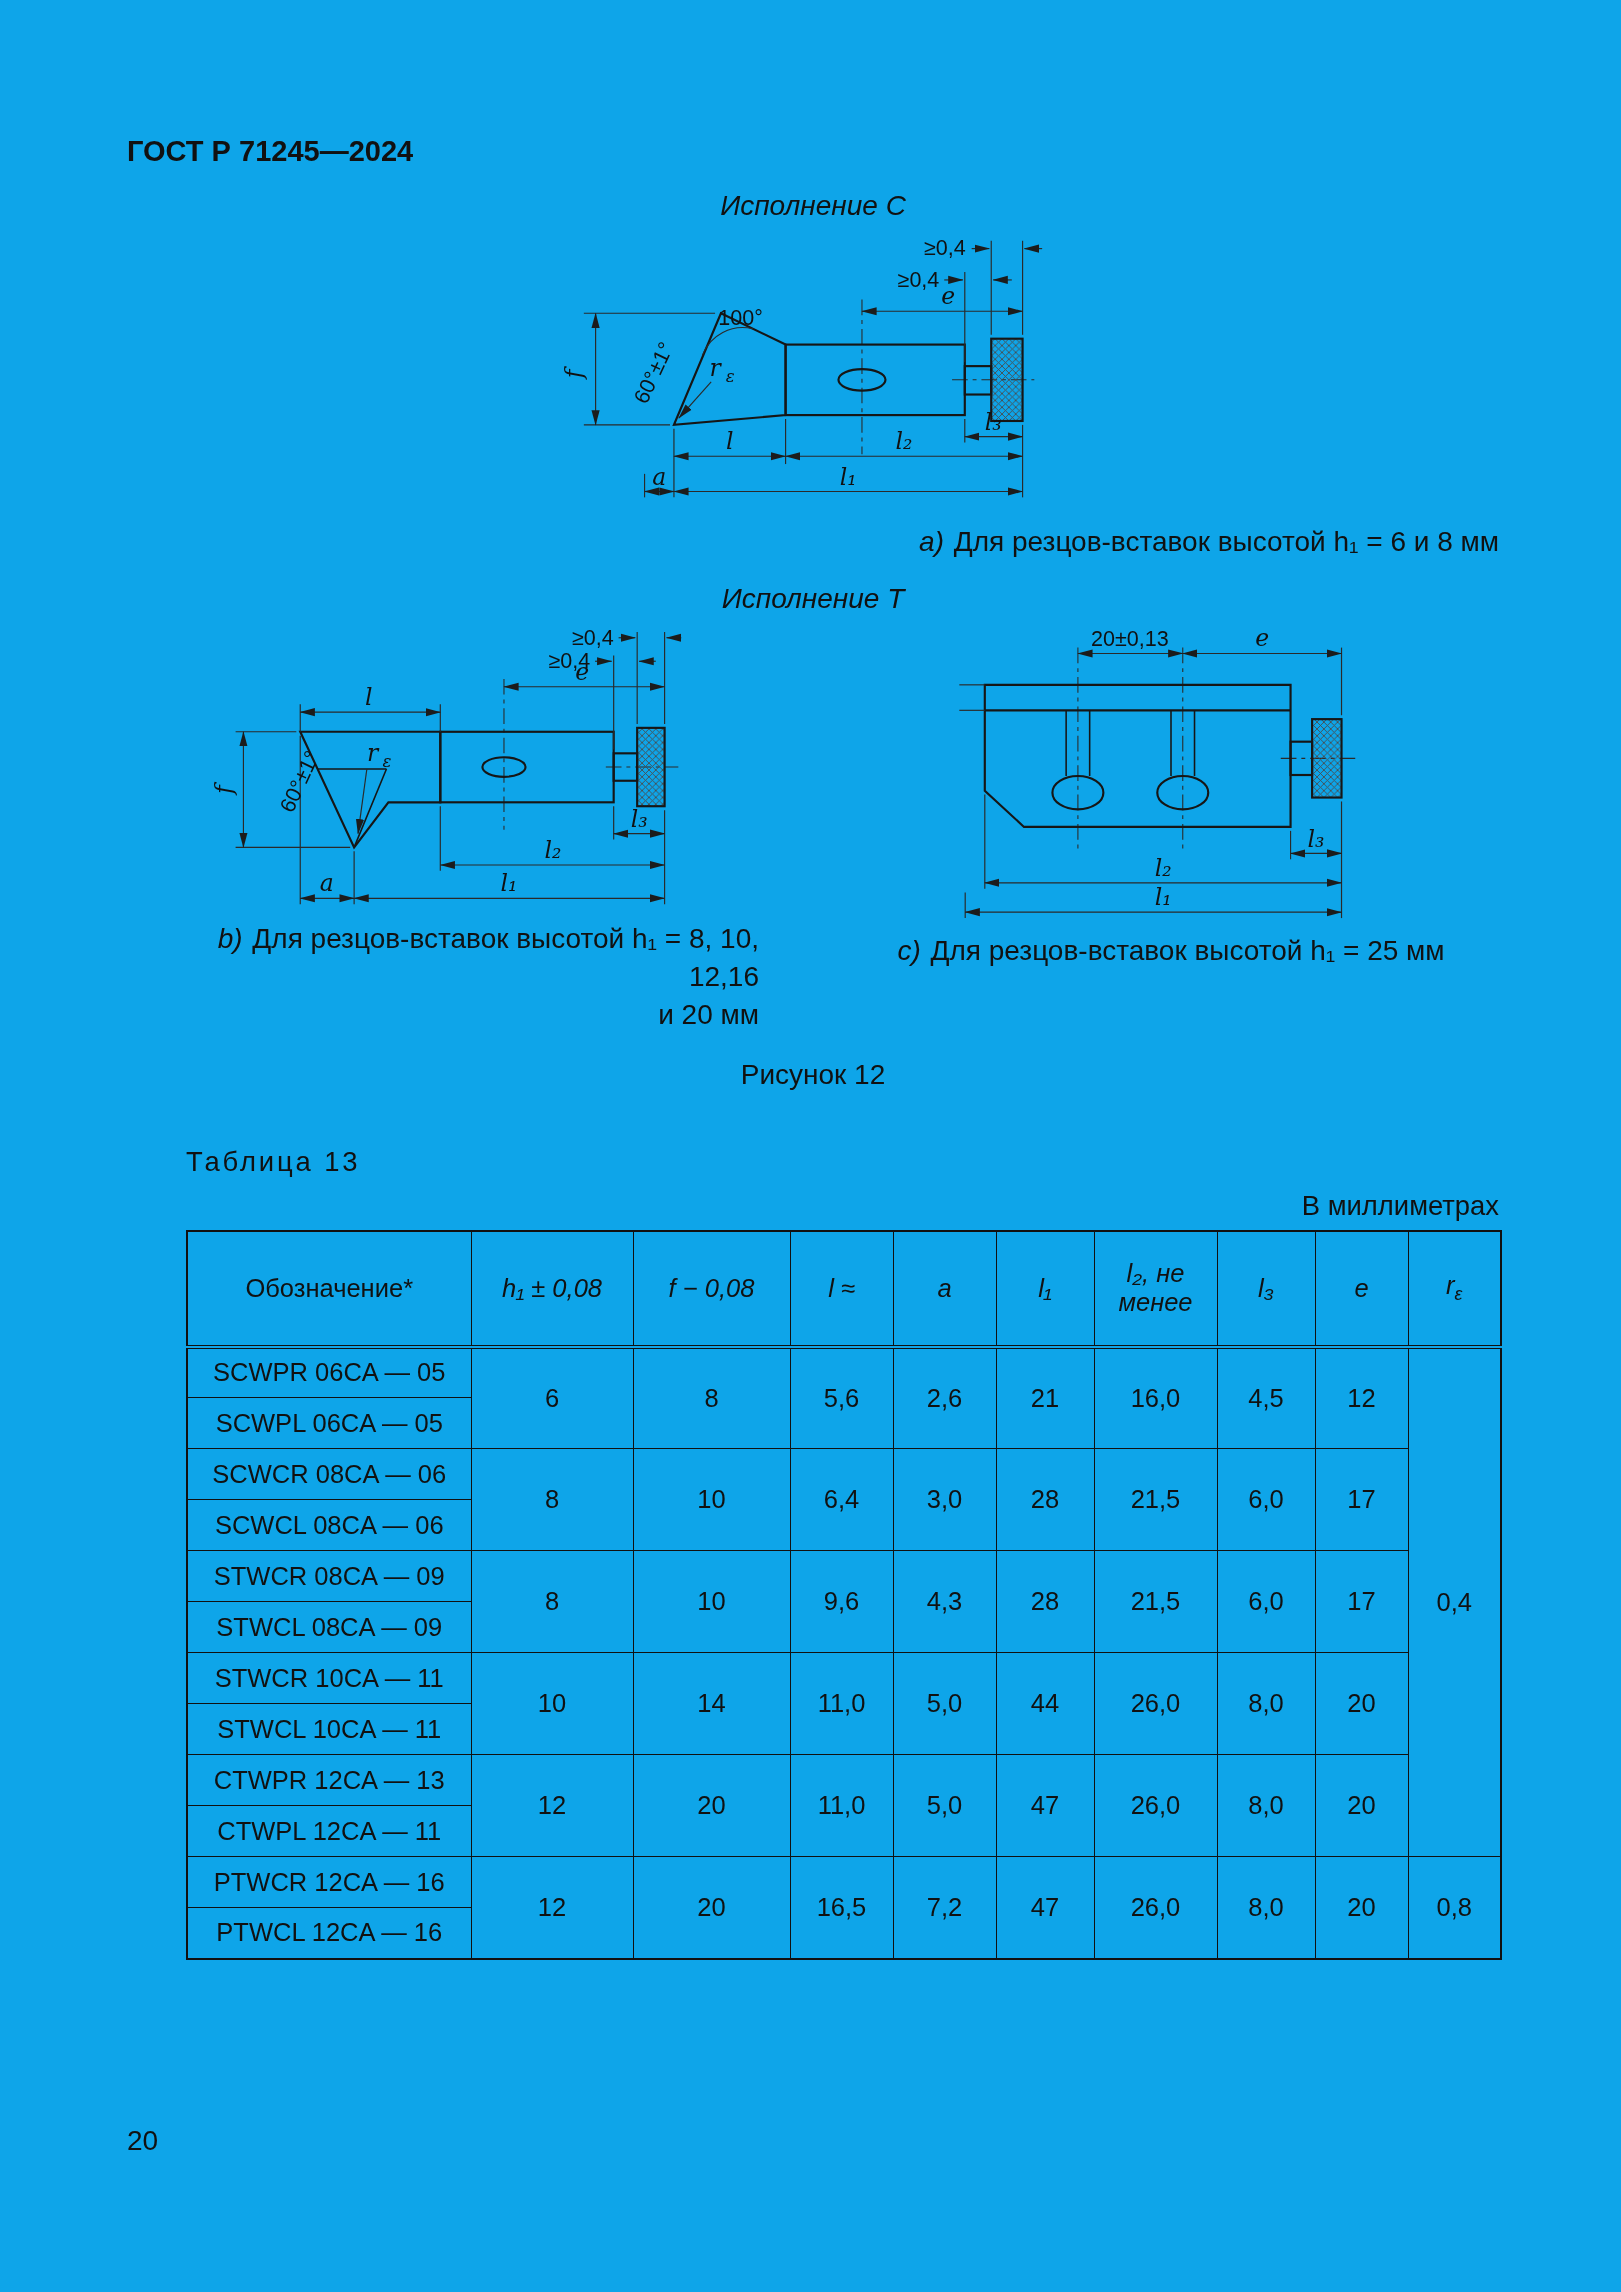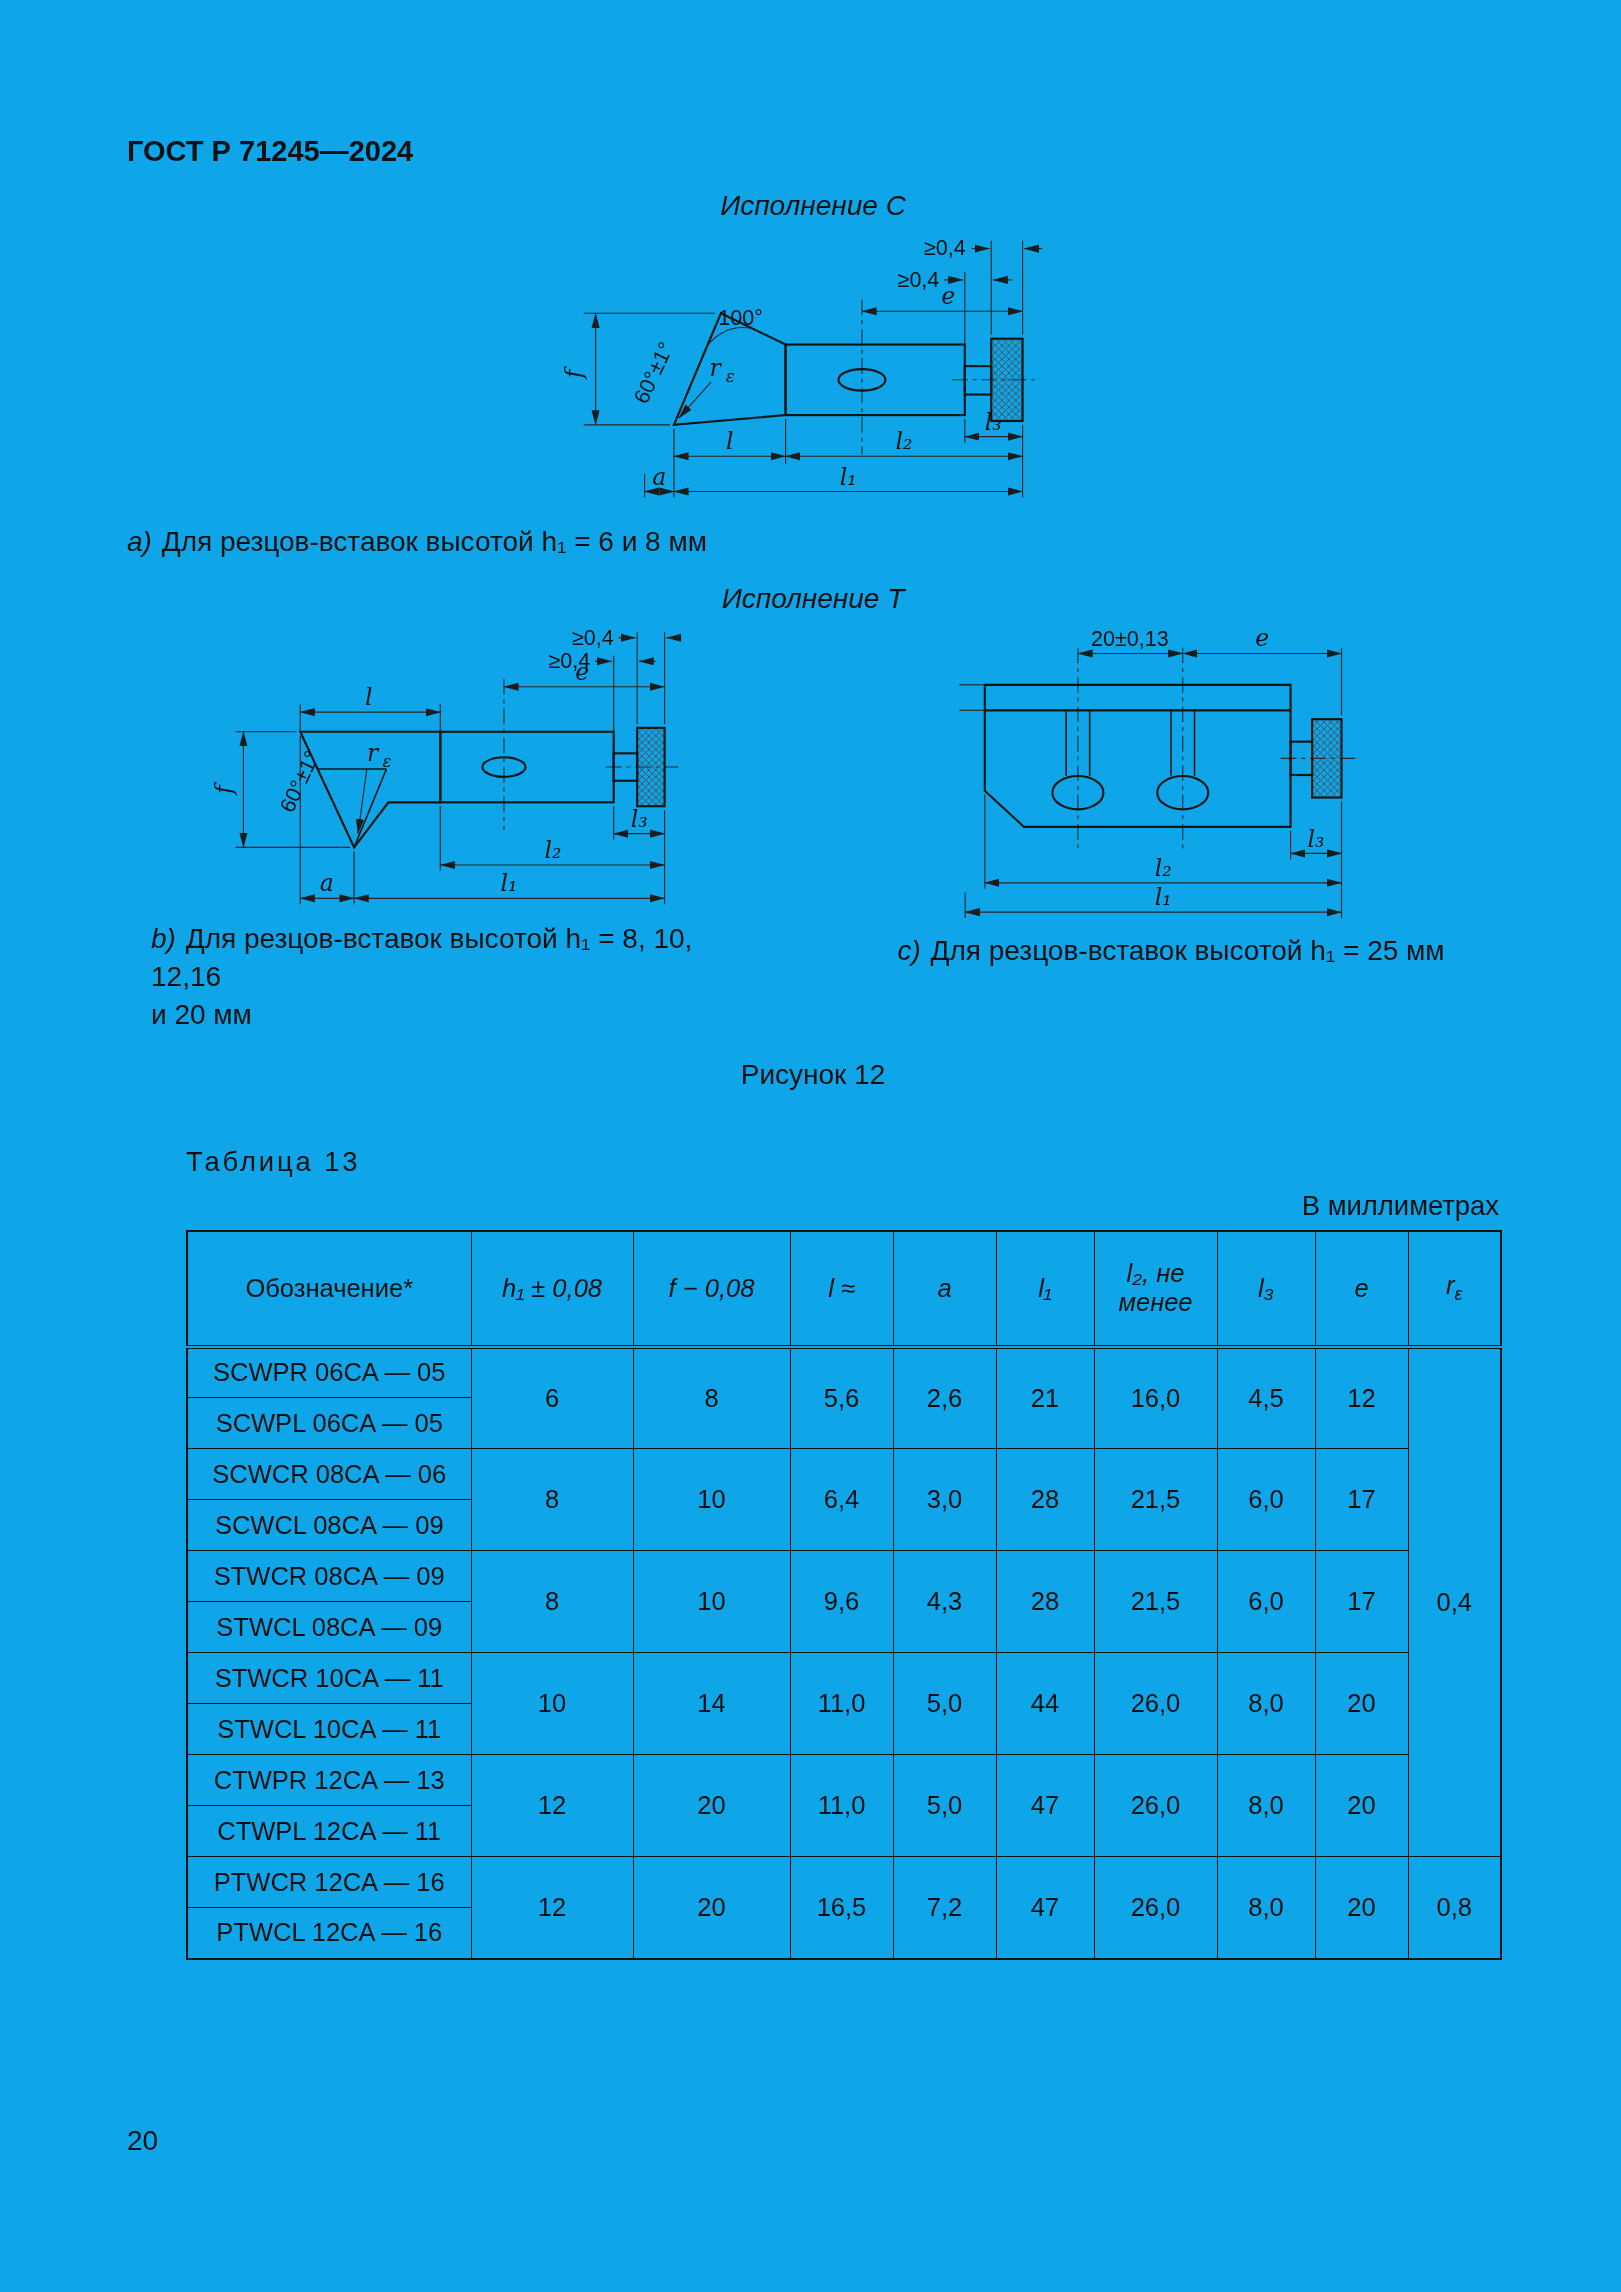--- a/index.html
+++ b/index.html
@@ -8,21 +8,21 @@
     position: relative; width: 1621px; height: 2293px; background: #0ea5e9;
     color: #111; font-family: "Liberation Sans", "DejaVu Sans", sans-serif;
     overflow: hidden;
   }
   .content { position: absolute; left: 127px; top: 135px; width: 1372px; }
   .doc-header { font-weight: bold; font-size: 29px; }
   .clause { margin-top: 33px; font-size: 28px; line-height: 1.45; }
   .clause-l1 { text-align: justify; text-align-last: justify; text-indent: 61px; }
   .variant-title { margin-top: 21.6px; text-align: center; font-style: italic; font-size: 28px; }
   .svg-center { display: block; margin: 7.8px auto 0; }
-  .cap { text-align: left; font-size: 28px; margin-top: 7.8px; line-height: 1.35; }
+  .cap { text-align: right; font-size: 28px; margin-top: 7.8px; line-height: 1.35; }
   .lbl { font-style: italic; margin-right: 9.8px; }
   .figs { display: flex; justify-content: center; align-items: flex-start; gap: 108px; margin-top: 11.8px; }
   .fig-col { width: 608px; display: flex; flex-direction: column; align-items: center; }
   .fig-caption { text-align: center; font-size: 28px; margin-top: 25.5px; }
   .tbl-caption { margin-top: 55px; margin-left: 59px; font-size: 27.4px; letter-spacing: 2.9px; }
   .units { text-align: right; font-size: 27.4px; margin-top: 11.8px; }
   table.dims { border-collapse: collapse; margin-left: 59px; margin-top: 7.8px; width: 1313px; table-layout: fixed; border: 2.5px solid #111; }
   .dims th, .dims td { border: 1.5px solid #111; text-align: center; vertical-align: middle; font-size: 25.5px; padding: 2px 5.9px; }
   .dims thead th { height: 116px; font-weight: normal; border-bottom: 4.9px double #111; }
   .dims tbody td { height: 51px; }
@@ -293,21 +293,21 @@
           <td rowspan="2">8</td>
           <td rowspan="2">10</td>
           <td rowspan="2">6,4</td>
           <td rowspan="2">3,0</td>
           <td rowspan="2">28</td>
           <td rowspan="2">21,5</td>
           <td rowspan="2">6,0</td>
           <td rowspan="2">17</td>
         </tr>
         <tr>
-          <td>SCWCL 08CA — 09</td>
+          <td>SCWCL 08CA — 06</td>
         </tr>
 
         <tr>
           <td>STWCR 08CA — 09</td>
           <td rowspan="2">8</td>
           <td rowspan="2">10</td>
           <td rowspan="2">9,6</td>
           <td rowspan="2">4,3</td>
           <td rowspan="2">28</td>
           <td rowspan="2">21,5</td>

